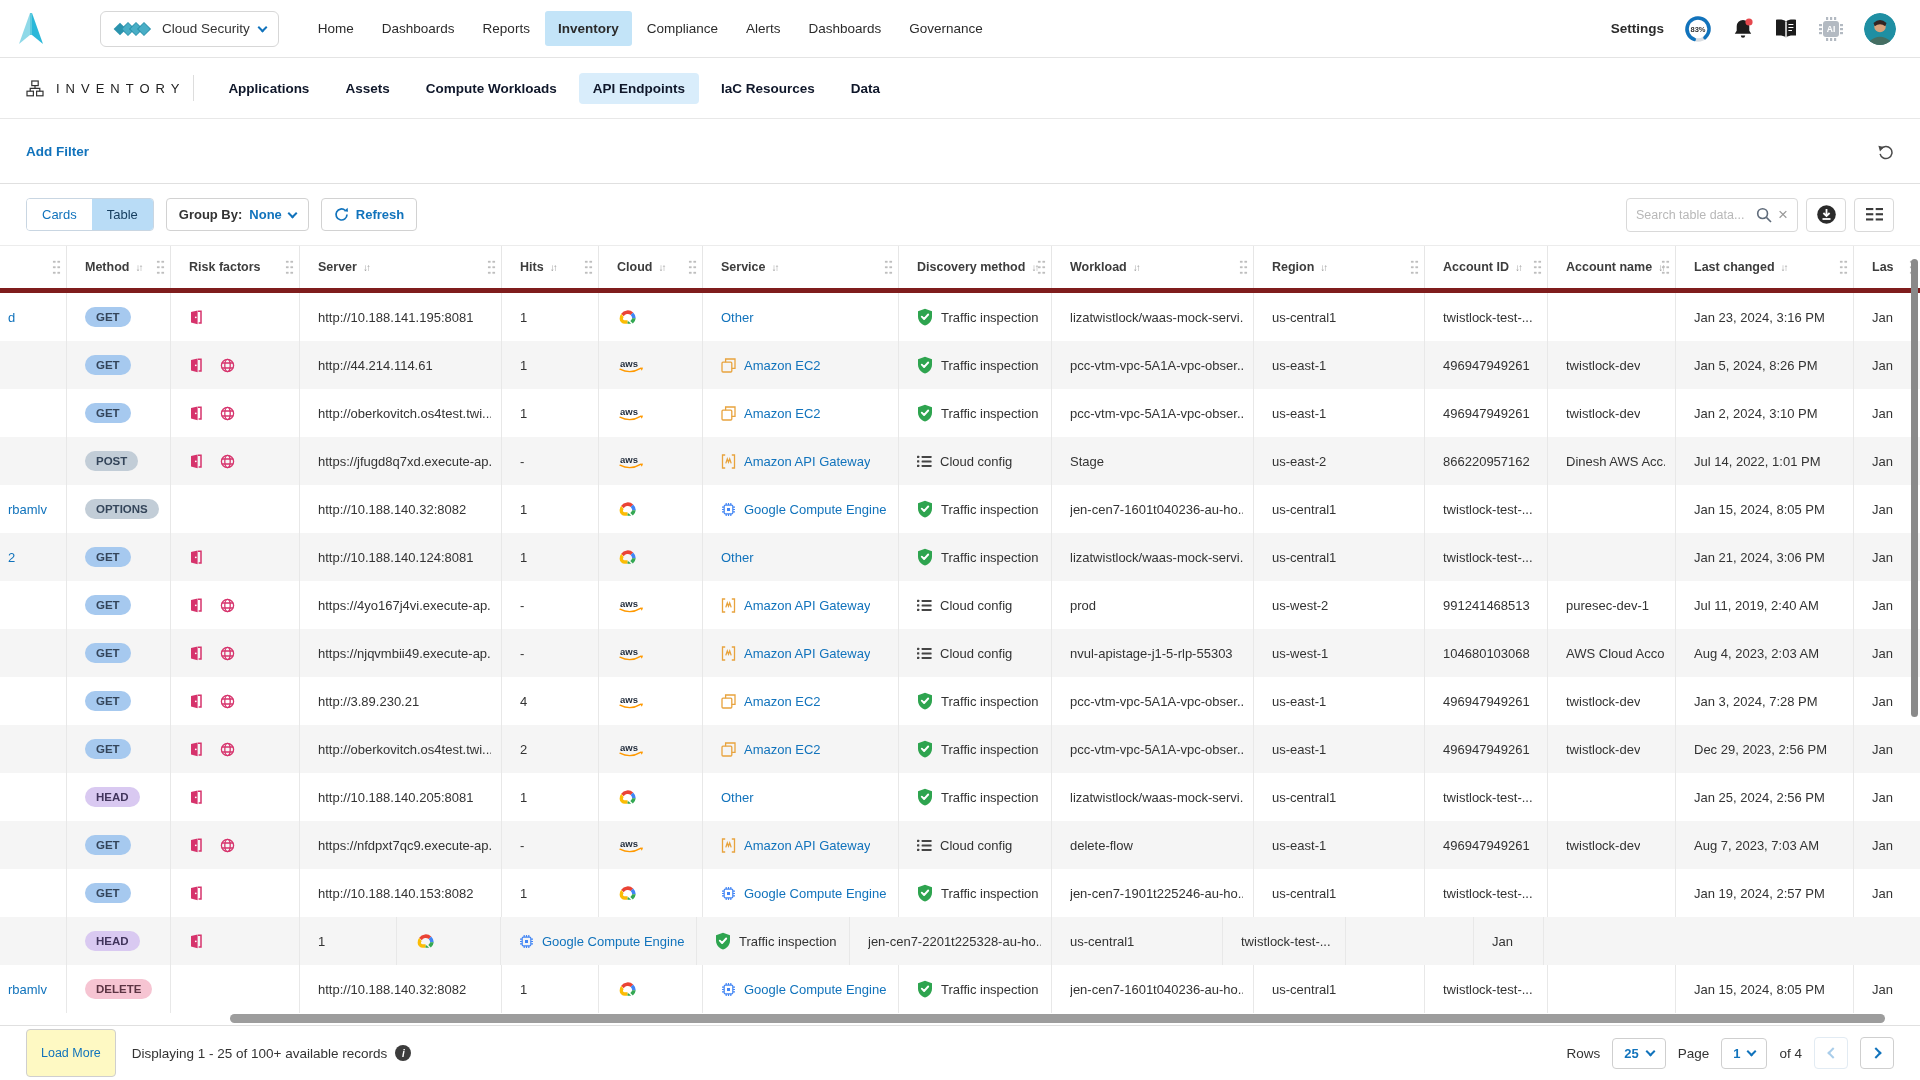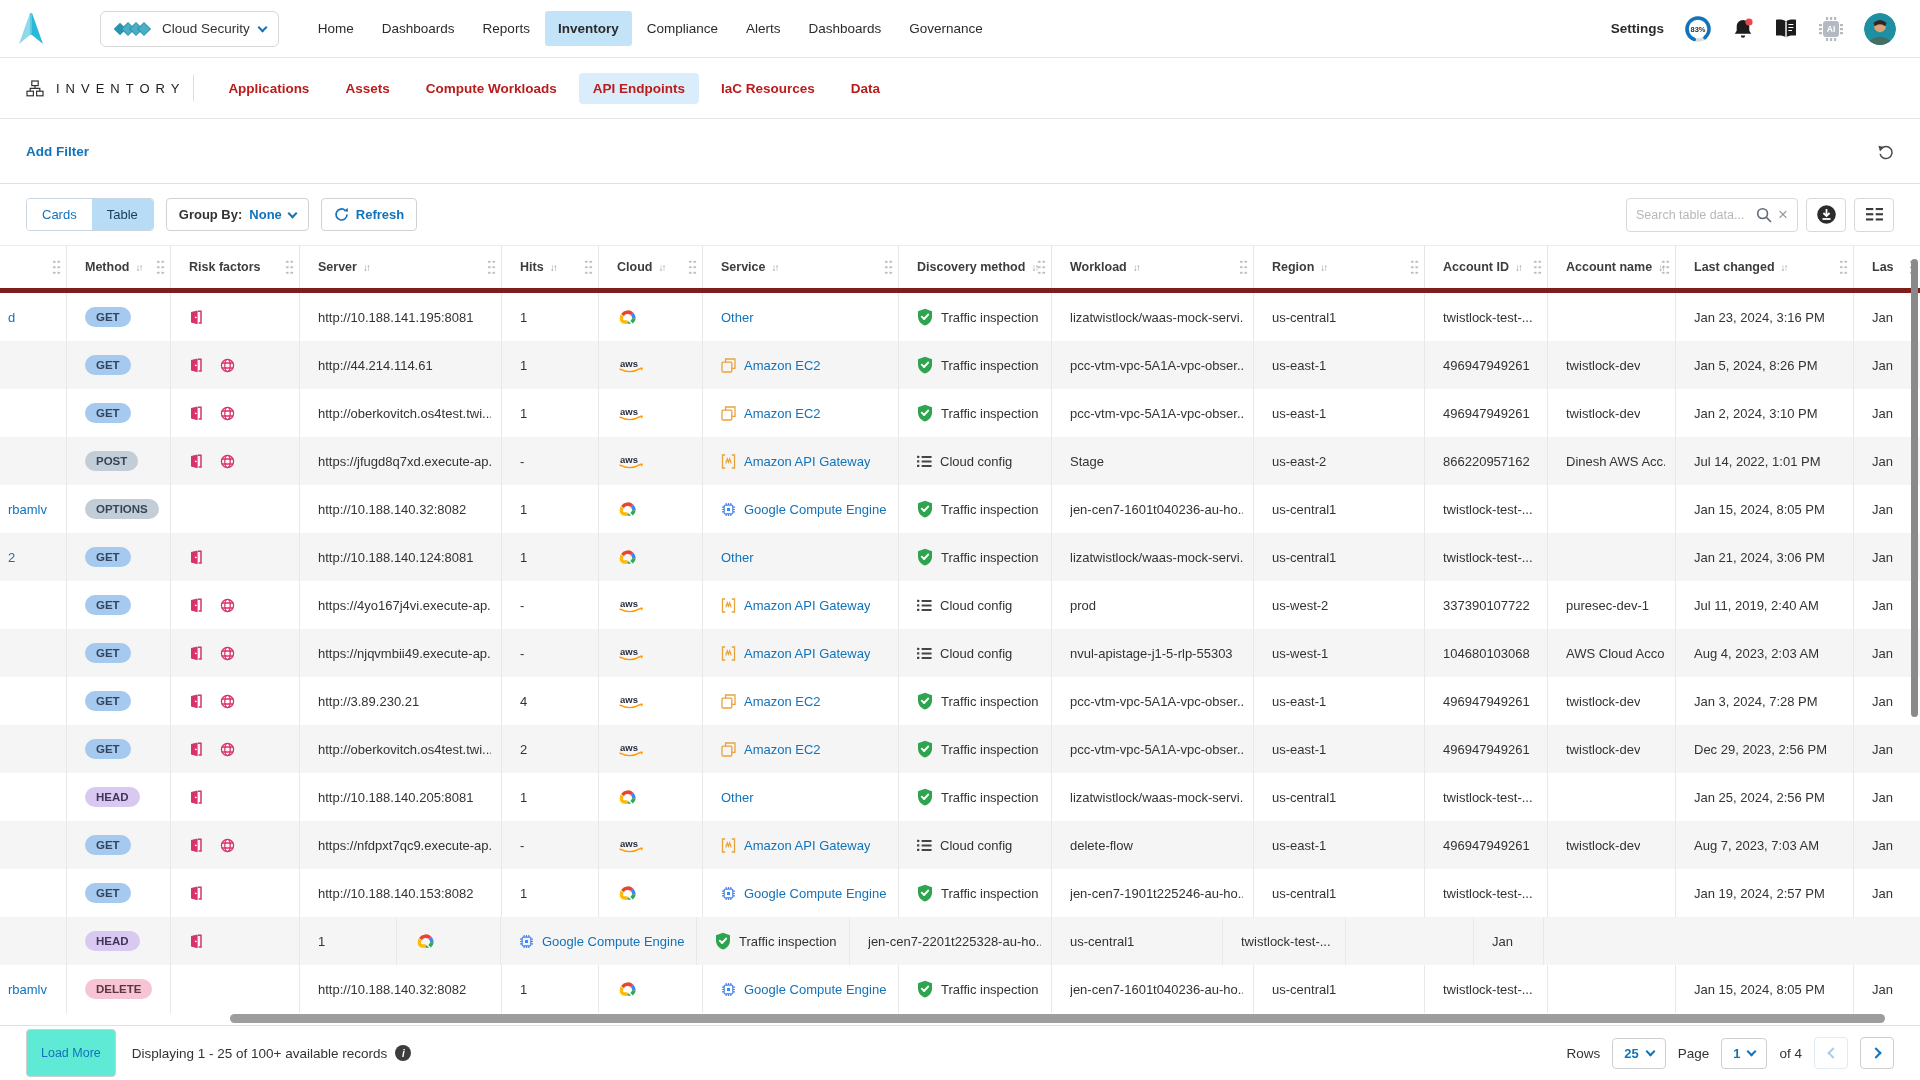--- a/index.html
+++ b/index.html
@@ -25,21 +25,21 @@
   .icon-plain { cursor:pointer; }
   .avatar { width:32px; height:32px; border-radius:50%; overflow:hidden; cursor:pointer; }
 
   
   .subheader { height:61px; display:flex; align-items:center; padding:0 26px;
     border-bottom:1px solid #e8e8e8; }
   .section-title { display:flex; align-items:center; gap:12px; }
   .section-label { font-size:13px; letter-spacing:6px; color:#222; }
   .subheader .vdiv { width:1px; height:26px; background:#ddd; margin:0 20px 0 8px; }
   .tabs { display:flex; gap:8px; }
-  .tab { padding:8px 14px; font-size:13.5px; font-weight:bold; color:#b91c1c; border-radius:4px; cursor:pointer; white-space:nowrap; }
+  .tab { padding:8px 14px; font-size:13.5px; font-weight:bold; color:#0f172a; border-radius:4px; cursor:pointer; white-space:nowrap; }
   .tab.active { background:#d9edfb; }
 
   
   .filter-bar { height:65px; display:flex; align-items:center; padding:0 26px;
     border-bottom:1px solid #e0e0e0; }
   .add-filter { color:#1173bc; font-weight:bold; font-size:13.5px; cursor:pointer; }
   .filter-bar .spacer { flex:1; }
 
   
   .toolbar { height:61px; display:flex; align-items:center; padding:0 26px; gap:12px; }
@@ -85,21 +85,21 @@
   
   .hscroll-zone { position:relative; height:12px; width:1920px; }
   .hscroll-thumb { position:absolute; left:230px; top:1px; width:1655px; height:9px;
     background:#9d9d9d; border-radius:5px; cursor:grab; }
   .vscroll-thumb { position:absolute; right:2px; top:14px; width:7px; height:458px;
     background:#8a8a8a; border-radius:4px; cursor:grab; z-index:6; }
 
   
   .footer { height:55px; border-top:1px solid #e0e0e0; display:flex; align-items:center; padding:0 26px; gap:16px; }
   .load-more { border:1px solid #cfcfcf; border-radius:4px; padding:16px 14px; color:#1173bc;
-    font-size:12.5px; background:#5eead4; cursor:pointer; font-family:inherit; }
+    font-size:12.5px; background:#fef9c3; cursor:pointer; font-family:inherit; }
   .summary { font-size:13.5px; color:#333; display:flex; align-items:center; gap:8px; }
   .info-dot { width:16px; height:16px; border-radius:50%; background:#3c3c3c; color:#fff; font-size:10px;
     font-weight:bold; display:flex; align-items:center; justify-content:center; font-style:italic; cursor:pointer; }
   .footer-right { margin-left:auto; display:flex; align-items:center; gap:12px; font-size:13.5px; }
   .select-box { display:flex; align-items:center; gap:8px; border:1px solid #cfcfcf; border-radius:4px;
     padding:7px 11px; cursor:pointer; }
   .select-box .val { color:#1173bc; font-weight:bold; font-size:13px; }
   .pg-btn { width:34px; height:32px; border-radius:4px; background:#fff; display:flex; align-items:center;
     justify-content:center; cursor:pointer; }
   .pg-prev { border:1px solid #e2ebf3; cursor:default; }
@@ -857,21 +857,21 @@
           </span>
           <span class="cellspan">Cloud config</span>
         </div>
     <div class="td" style="width: 202px;">
           <span class="cellspan">prod</span>
         </div>
     <div class="td" style="width: 171px;">
           <span class="cellspan">us-west-2</span>
         </div>
     <div class="td" style="width: 123px;">
-          <span class="cellspan">337390107722</span>
+          <span class="cellspan">991241468513</span>
         </div>
     <div class="td" style="width: 128px;">
           <span class="cellspan">puresec-dev-1</span>
         </div>
     <div class="td" style="width: 178px;">
           <span class="cellspan">Jul 11, 2019, 2:40 AM</span>
         </div>
     <div class="td" style="width: 70px;">
           <span class="cellspan">Jan</span>
         </div>

